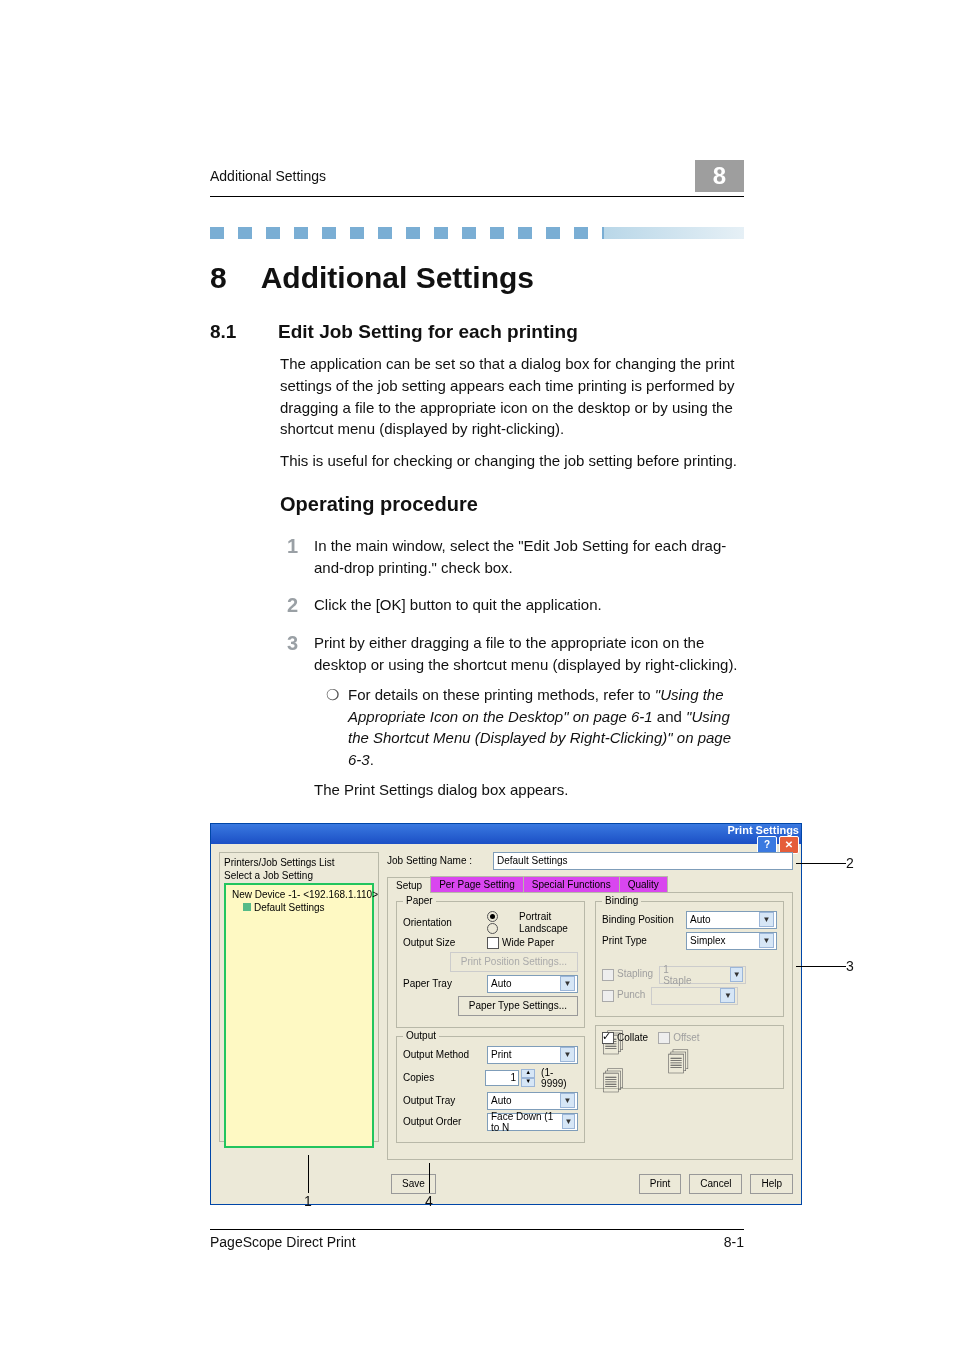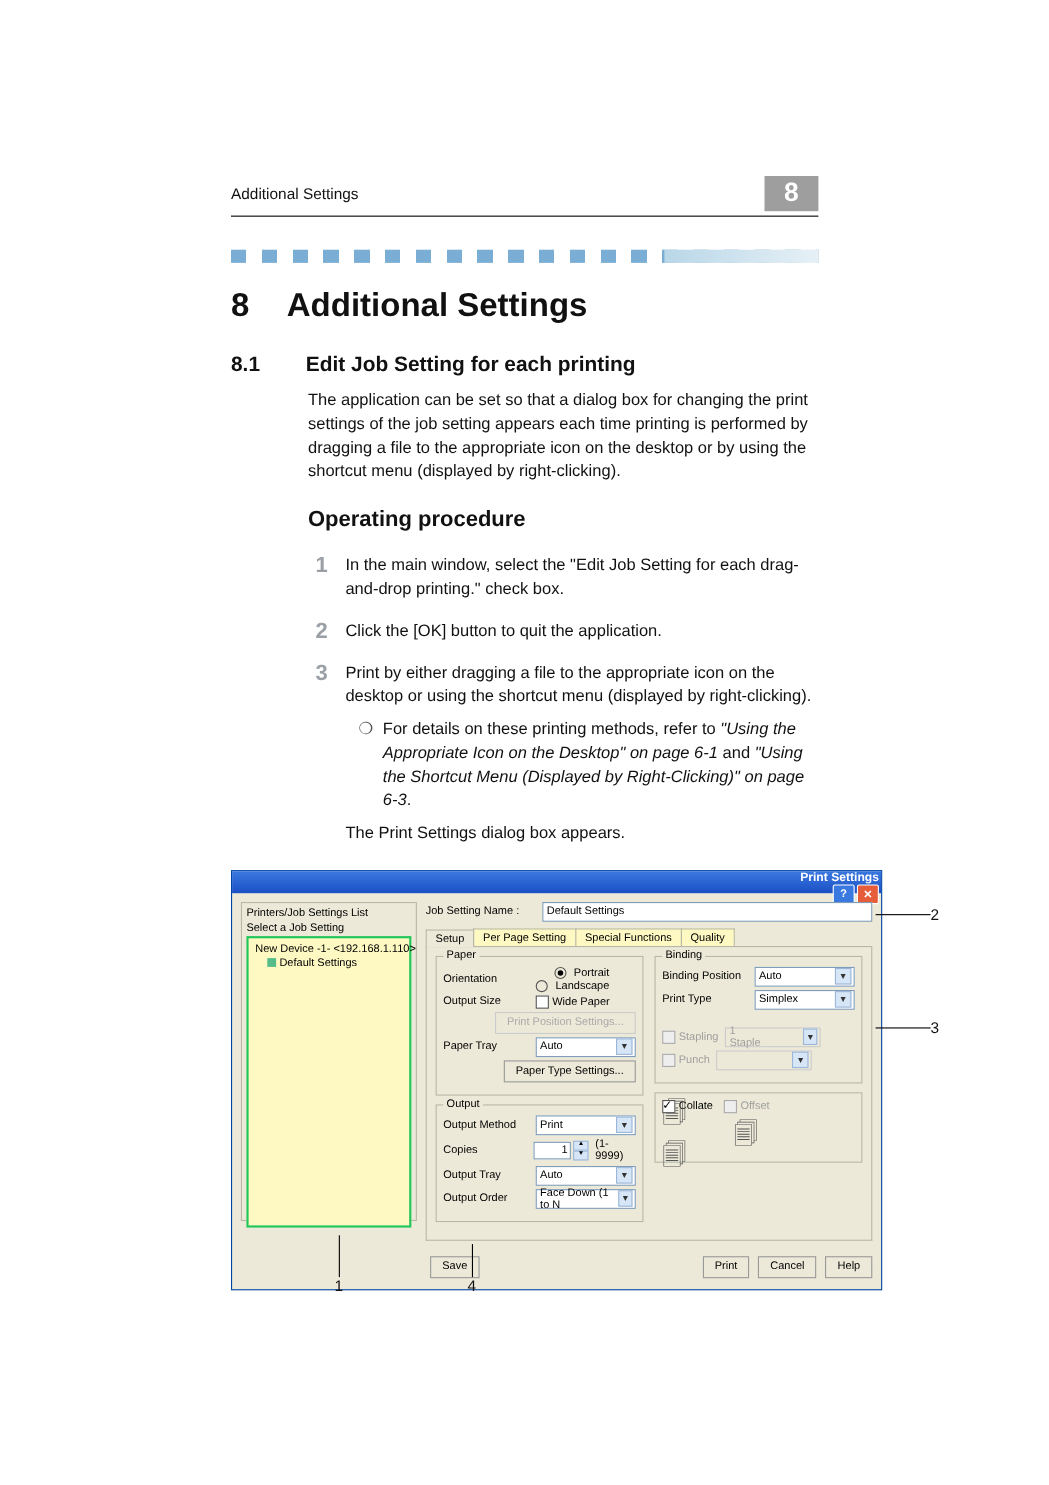--- a/index.html
+++ b/index.html
@@ -236,21 +236,21 @@
   }
   .tabs {
     display: flex;
     border-bottom: 1px solid #b8b8a8;
     font-size: 10px;
   }
   .tab {
     padding: 2px 8px;
     border: 1px solid #b8b8a8;
     border-bottom: none;
-    background: #fef9c3;
+    background: #d946ef;
     margin-right: -1px;
   }
   .tab.active {
     background: #ece9d8;
     position: relative;
     top: 1px;
   }
   .tab-page {
     border: 1px solid #b8b8a8;
     border-top: none;
@@ -276,21 +276,21 @@
     font-size: 10px;
   }
   .row2 {
     display: flex;
     align-items: center;
     gap: 6px;
     margin: 3px 0;
   }
   .row2 .lbl2 { width: 78px; font-size:10px; }
   .radio-col { display:flex; flex-direction:column; font-size:10px; gap:1px;}
-  .radio { display:flex; align-items:center; gap:7px;justify-content:flex-end; }
+  .radio { display:flex; align-items:center; gap:21px; }
   .radio .dot {
     width:9px;height:9px;border:1px solid #555;border-radius:50%;
     display:inline-flex;align-items:center;justify-content:center;
   }
   .radio.checked .dot::after {
     content:"";width:5px;height:5px;border-radius:50%;background:#000;
   }
   .chk {
     width:10px;height:10px;border:1px solid #555;background:#fff;display:inline-block;
     position:relative;margin-right:3px;vertical-align:middle;
@@ -369,20 +369,21 @@
     <div class="h1-text">Additional Settings</div>
   </div>
 
   <div class="h2-row">
     <div class="h2-num">8.1</div>
     <div class="h2-text">Edit Job Setting for each printing</div>
   </div>
 
   <div class="body-col">
     <p>The application can be set so that a dialog box for changing the print settings of the job setting appears each time printing is performed by dragging a file to the appropriate icon on the desktop or by using the shortcut menu (displayed by right-clicking).</p>
+    <p>This is useful for checking or changing the job setting before printing.</p>
 
     <div class="op-heading">Operating procedure</div>
 
     <div class="step-row">
       <div class="step-num">1</div>
       <div class="step-body">In the main window, select the "Edit Job Setting for each drag-and-drop printing." check box.</div>
     </div>
 
     <div class="step-row">
       <div class="step-num">2</div>
@@ -584,13 +585,17 @@
     <div class="callout" style="top:370px;left:94px;">
       <div class="line-v" style="height:38px;top:-38px;"></div>
       <span>1</span>
     </div>
     <div class="callout" style="top:370px;left:215px;">
       <div class="line-v" style="height:30px;top:-30px;"></div>
       <span>4</span>
     </div>
   </div>
 
+  <div class="footer">
+    <span>PageScope Direct Print</span>
+    <span>8-1</span>
+  </div>
 </div>
 
 </body></html>

